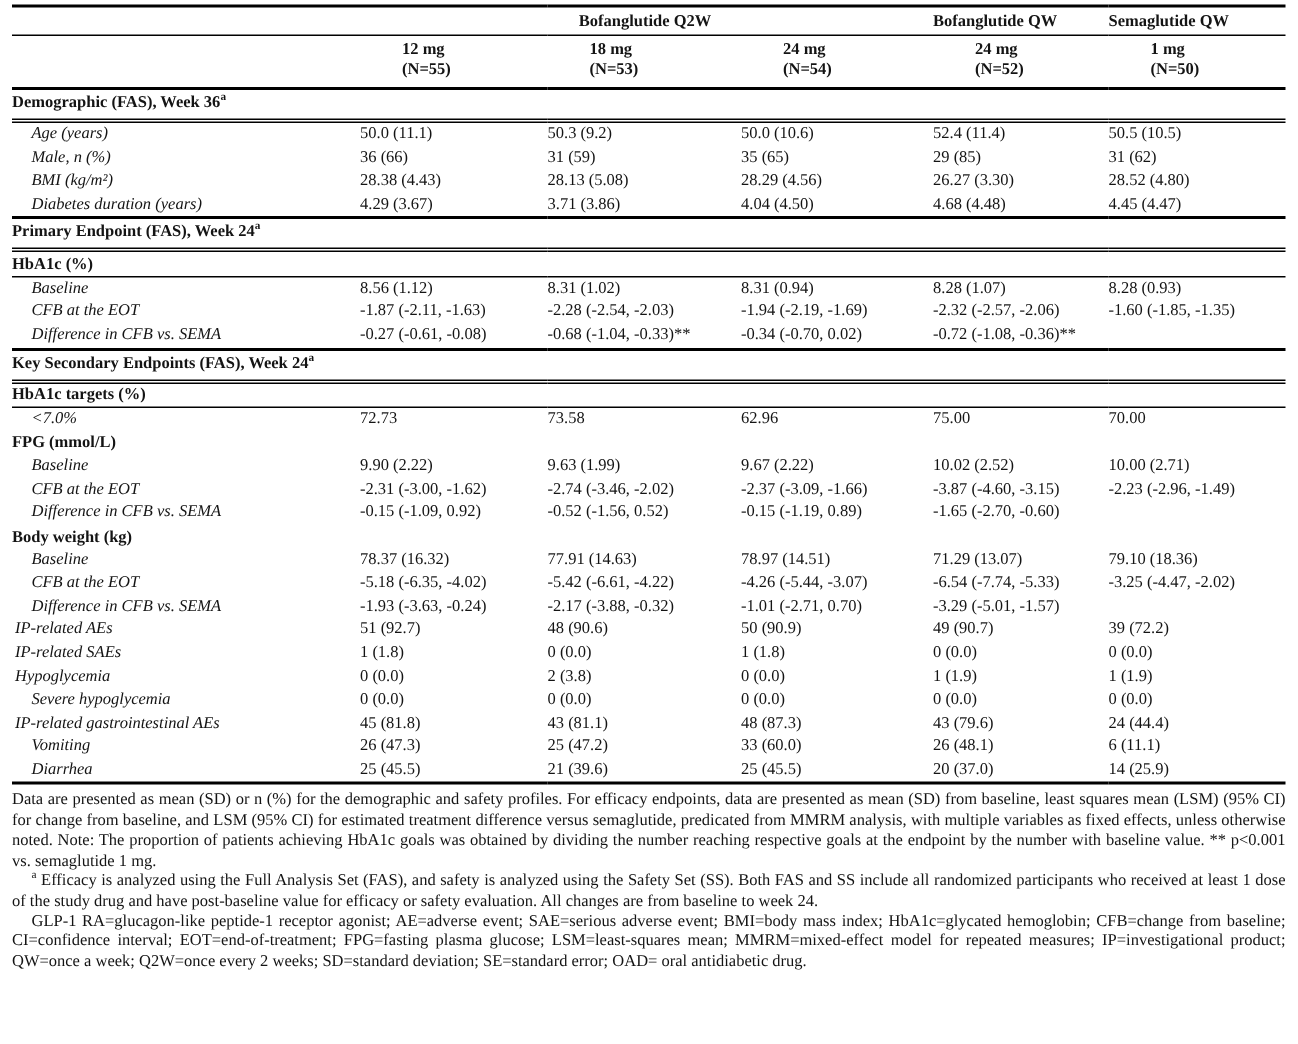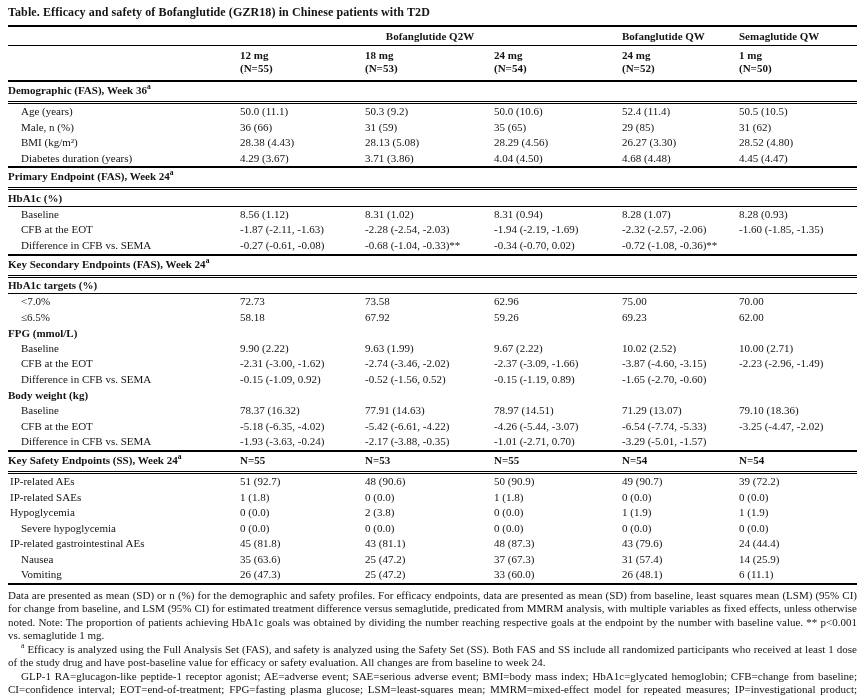--- a/index.html
+++ b/index.html
@@ -27,50 +27,49 @@
   thead tr.group-row th{
     border-top:2.5px solid #000;
     border-bottom:1.5px solid #000;
     font-weight:bold;height:16px;vertical-align:middle;font-family:Liberation Serif, serif;
   }
   thead tr.group-row th.center{text-align:center;}
   thead tr.dose-row th{
     border-bottom:2.5px solid #000;
     font-weight:bold;height:28px;padding-top:3px;padding-bottom:3px;
   }
-  thead tr.dose-row th div{line-height:13px;}
+  thead tr.dose-row th div{line-height:13px;margin-left:28px;}
   
   tr.section td{
     border-top:2.5px solid #000;
     border-bottom:3px double #000;
     font-weight:bold;height:15px;padding-top:2px;padding-bottom:2px;
   }
   tr.section td.val{font-weight:bold;}
   
   tr.subheader td{font-weight:bold;height:13px;padding-top:1.5px;}
   tr.subheader.rule td{border-bottom:1px solid #000;}
   
   tr.data td{height:13.6px;}
-  tr.data td.label{padding-left:2px;}
+  tr.data td.label{padding-left:2px;font-style:italic;}
   tr.data td.label.indent{padding-left:13px;}
   tbody tr:last-child td{border-bottom:2.5px solid #000;}
   sup.fm{font-size:7.5px;line-height:0;vertical-align:super;}
   
   .footnotes{
     width:849px;margin-top:4px;
     font-size:11px;line-height:13.4px;text-align:justify;
   }
   .footnotes p{margin:0;}
   .footnotes p.indent{text-indent:13px;}
 </style>
 </head>
 <body>
 
 <div class="page">
-  <div class="title">Table. Efficacy and safety of Bofanglutide (GZR18) in Chinese patients with T2D</div>
 
   <table class="t">
     <colgroup>
       <col style="width:232px">
         <col style="width:125px">
         <col style="width:129px">
       <col style="width:128px">
         <col style="width:117px">
         <col style="width:118px">
     </colgroup>
@@ -178,28 +177,20 @@
           <td class="label" colspan="6">HbA1c targets (%)</td>
         </tr>
         <tr class="data">
           <td class="label indent">&lt;7.0%</td>
           <td class="val">72.73</td>
           <td class="val">73.58</td>
           <td class="val">62.96</td>
           <td class="val">75.00</td>
           <td class="val">70.00</td>
         </tr>
-        <tr class="data">
-          <td class="label indent">≤6.5%</td>
-          <td class="val">58.18</td>
-          <td class="val">67.92</td>
-          <td class="val">59.26</td>
-          <td class="val">69.23</td>
-          <td class="val">62.00</td>
-        </tr>
         <tr class="subheader">
           <td class="label" colspan="6">FPG (mmol/L)</td>
         </tr>
         <tr class="data">
           <td class="label indent">Baseline</td>
           <td class="val">9.90 (2.22)</td>
           <td class="val">9.63 (1.99)</td>
           <td class="val">9.67 (2.22)</td>
           <td class="val">10.02 (2.52)</td>
           <td class="val">10.00 (2.71)</td>
@@ -235,32 +226,24 @@
           <td class="label indent">CFB at the EOT</td>
           <td class="val">-5.18 (-6.35, -4.02)</td>
           <td class="val">-5.42 (-6.61, -4.22)</td>
           <td class="val">-4.26 (-5.44, -3.07)</td>
           <td class="val">-6.54 (-7.74, -5.33)</td>
           <td class="val">-3.25 (-4.47, -2.02)</td>
         </tr>
         <tr class="data">
           <td class="label indent">Difference in CFB vs. SEMA</td>
           <td class="val">-1.93 (-3.63, -0.24)</td>
-          <td class="val">-2.17 (-3.88, -0.35)</td>
+          <td class="val">-2.17 (-3.88, -0.32)</td>
           <td class="val">-1.01 (-2.71, 0.70)</td>
           <td class="val">-3.29 (-5.01, -1.57)</td>
           <td class="val"></td>
-        </tr>
-        <tr class="section">
-          <td class="label"><span>Key Safety Endpoints (SS), Week 24</span><sup class="fm">a</sup></td>
-          <td class="val">N=55</td>
-          <td class="val">N=53</td>
-          <td class="val">N=55</td>
-          <td class="val">N=54</td>
-          <td class="val">N=54</td>
         </tr>
         <tr class="data">
           <td class="label">IP-related AEs</td>
           <td class="val">51 (92.7)</td>
           <td class="val">48 (90.6)</td>
           <td class="val">50 (90.9)</td>
           <td class="val">49 (90.7)</td>
           <td class="val">39 (72.2)</td>
         </tr>
         <tr class="data">
@@ -289,34 +272,34 @@
         </tr>
         <tr class="data">
           <td class="label">IP-related gastrointestinal AEs</td>
           <td class="val">45 (81.8)</td>
           <td class="val">43 (81.1)</td>
           <td class="val">48 (87.3)</td>
           <td class="val">43 (79.6)</td>
           <td class="val">24 (44.4)</td>
         </tr>
         <tr class="data">
-          <td class="label indent">Nausea</td>
-          <td class="val">35 (63.6)</td>
-          <td class="val">25 (47.2)</td>
-          <td class="val">37 (67.3)</td>
-          <td class="val">31 (57.4)</td>
-          <td class="val">14 (25.9)</td>
-        </tr>
-        <tr class="data">
           <td class="label indent">Vomiting</td>
           <td class="val">26 (47.3)</td>
           <td class="val">25 (47.2)</td>
           <td class="val">33 (60.0)</td>
           <td class="val">26 (48.1)</td>
           <td class="val">6 (11.1)</td>
+        </tr>
+        <tr class="data">
+          <td class="label indent">Diarrhea</td>
+          <td class="val">25 (45.5)</td>
+          <td class="val">21 (39.6)</td>
+          <td class="val">25 (45.5)</td>
+          <td class="val">20 (37.0)</td>
+          <td class="val">14 (25.9)</td>
         </tr>
       </tbody>
   </table>
 
   <div class="footnotes">
       <p><span>Data are presented as mean (SD) or n (%) for the demographic and safety profiles. For efficacy endpoints, data are presented as mean (SD) from baseline, least squares mean (LSM) (95% CI) for change from baseline, and LSM (95% CI) for estimated treatment difference versus semaglutide, predicated from MMRM analysis, with multiple variables as fixed effects, unless otherwise noted. Note: The proportion of patients achieving HbA1c goals was obtained by dividing the number reaching respective goals at the endpoint by the number with baseline value. ** p&lt;0.001 vs. semaglutide 1 mg.</span></p>
       <p class="indent"><sup class="fm">a</sup> <span>Efficacy is analyzed using the Full Analysis Set (FAS), and safety is analyzed using the Safety Set (SS). Both FAS and SS include all randomized participants who received at least 1 dose of the study drug and have post-baseline value for efficacy or safety evaluation. All changes are from baseline to week 24.</span></p>
       <p class="indent"><span>GLP-1 RA=glucagon-like peptide-1 receptor agonist; AE=adverse event; SAE=serious adverse event; BMI=body mass index; HbA1c=glycated hemoglobin; CFB=change from baseline; CI=confidence interval; EOT=end-of-treatment; FPG=fasting plasma glucose; LSM=least-squares mean; MMRM=mixed-effect model for repeated measures; IP=investigational product; QW=once a week; Q2W=once every 2 weeks; SD=standard deviation; SE=standard error; OAD= oral antidiabetic drug.</span></p>
     </div>
 </div>

